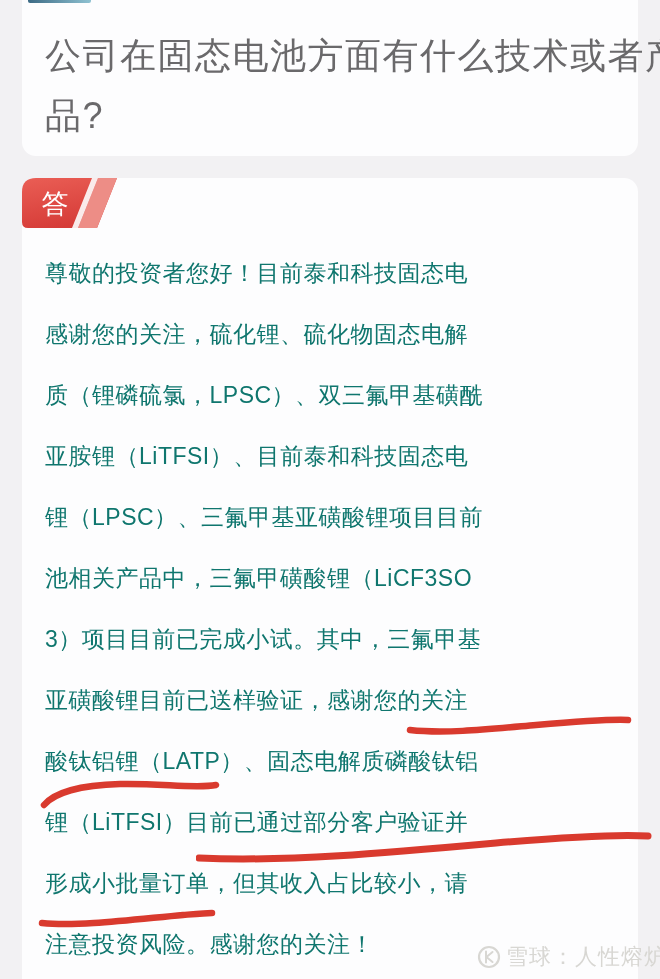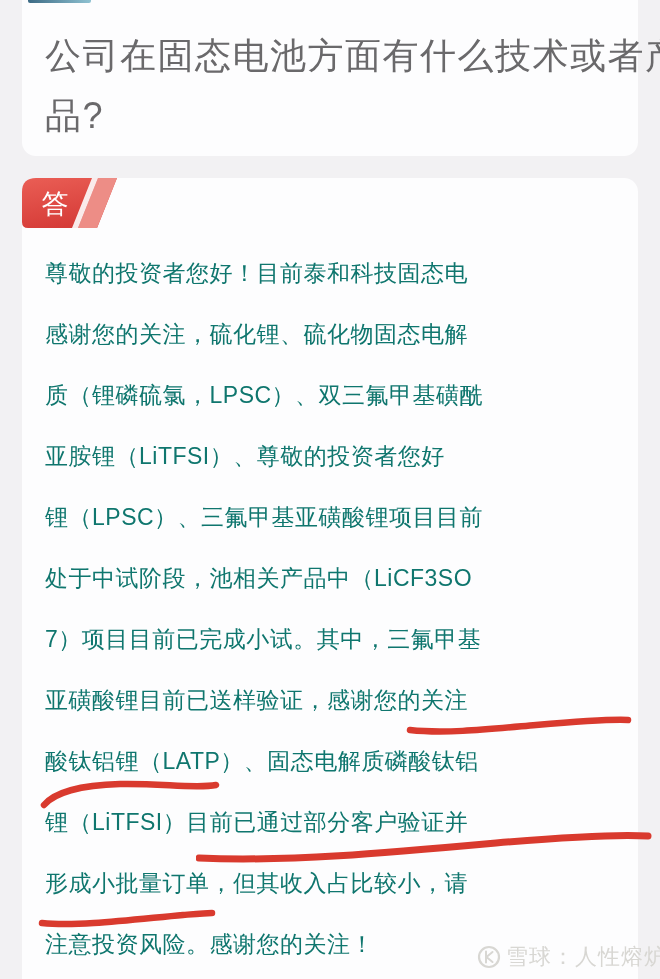--- a/index.html
+++ b/index.html
@@ -83,24 +83,24 @@
     <path d="M0,14 Q0,0 14,0 H95 L75,50 H6 Q0,50 0,44 Z" fill="url(#badgeGrad)"></path>
     <path d="M76,0 H95 L75,50 H56 Z" fill="#ed8d86"></path>
     <path d="M70,0 H76 L56,50 H50 Z" fill="#fcf8f8" opacity="0.92"></path>
     <text x="33" y="35" text-anchor="middle" font-size="27" fill="#ffffff">答</text>
   </svg>
 
   <div class="a-text">
     <div class="txt-line">尊敬的投资者您好！目前泰和科技固态电</div>
     <div class="txt-line">感谢您的关注，硫化锂、硫化物固态电解</div>
     <div class="txt-line">质（锂磷硫氯，LPSC）、双三氟甲基磺酰</div>
-    <div class="txt-line">亚胺锂（LiTFSI）、尊敬的投资者您好</div>
+    <div class="txt-line">亚胺锂（LiTFSI）、目前泰和科技固态电</div>
     <div class="txt-line">锂（LPSC）、三氟甲基亚磺酸锂项目目前</div>
-    <div class="txt-line">处于中试阶段，池相关产品中（LiCF3SO</div>
-    <div class="txt-line">7）项目目前已完成小试。其中，三氟甲基</div>
+    <div class="txt-line">池相关产品中，三氟甲磺酸锂（LiCF3SO</div>
+    <div class="txt-line">3）项目目前已完成小试。其中，三氟甲基</div>
     <div class="txt-line">亚磺酸锂目前已送样验证，感谢您的关注</div>
     <div class="txt-line">酸钛铝锂（LATP）、固态电解质磷酸钛铝</div>
     <div class="txt-line">锂（LiTFSI）目前已通过部分客户验证并</div>
     <div class="txt-line">形成小批量订单，但其收入占比较小，请</div>
     <div class="txt-line">注意投资风险。感谢您的关注！</div>
   </div>
 
   <svg class="underline" style="left:406px; top:714px;" width="228" height="26" viewBox="0 0 228 26">
     <path d="M4,16 C40,20 85,15 130,11 C165,8 200,5 222,6" fill="none" stroke-width="6.5" stroke-linecap="round" stroke="#d93a2e"></path>
   </svg>

